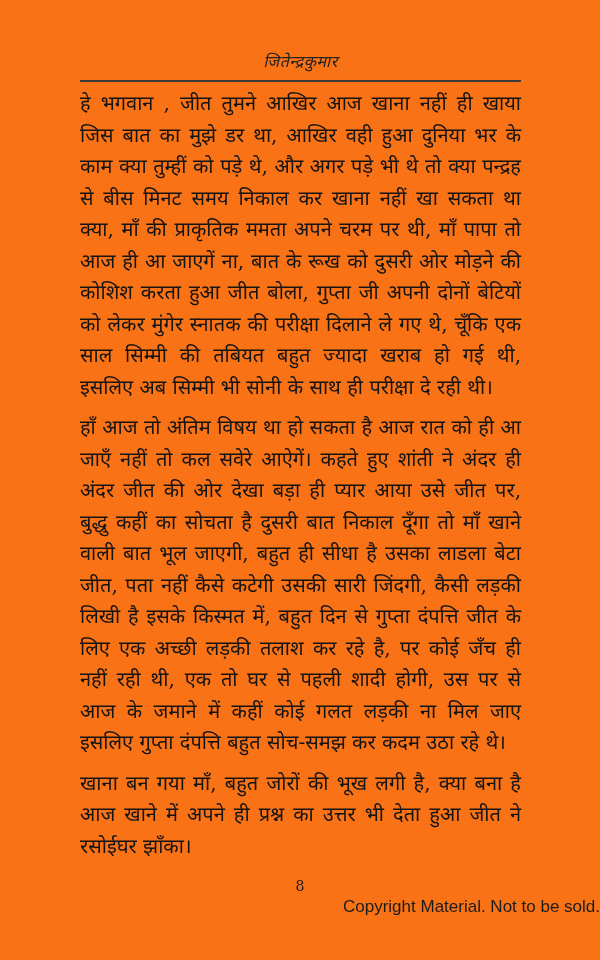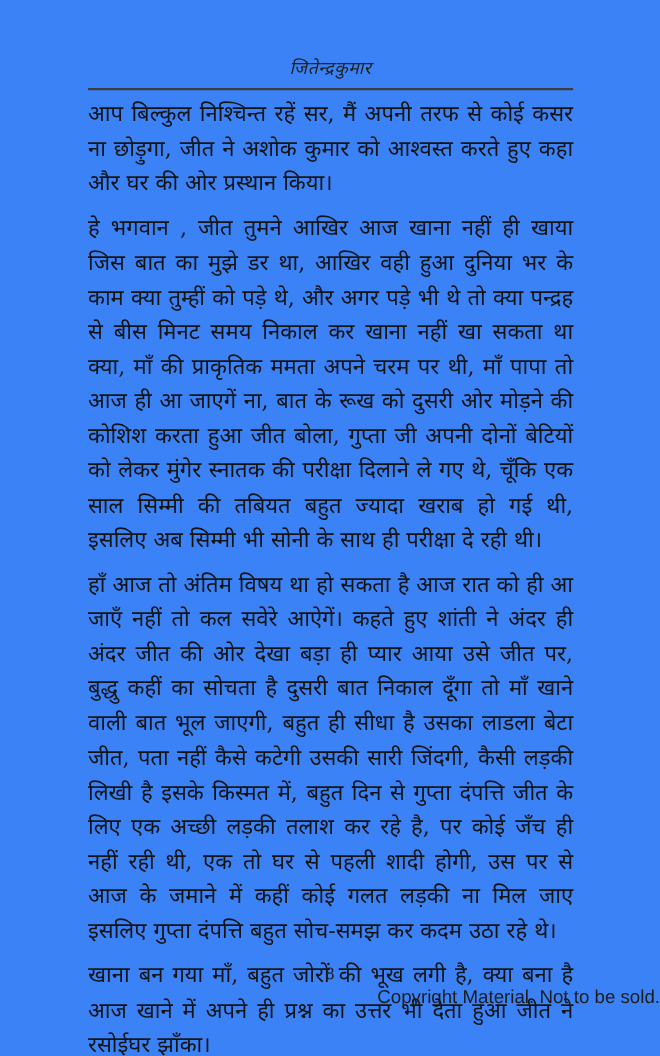--- a/index.html
+++ b/index.html
@@ -1,19 +1,19 @@
 <!DOCTYPE html>
 <html lang="hi"><head>
 <meta charset="utf-8">
 <style>
   html,body{margin:0;padding:0;background:#ffffff;}
   .page{
     position:relative;
     width:600px;height:960px;
-    background:#3b82f6;
+    background:#f97316;
     color:#161616;
     overflow:hidden;
   }
   .running-header{
     position:absolute;
     top:50px;left:80px;right:79px;
     text-align:center;
   }
   .running-header .author{
     font-family:"DejaVu Serif","Liberation Serif",serif;
@@ -61,21 +61,20 @@
 <body>
 
 <div class="page">
 
   <div class="running-header">
     <div class="author">जितेन्द्रकुमार</div>
     <hr class="header-rule">
   </div>
 
   <div class="text-block">
-    <p>आप बिल्कुल निश्चिन्त रहें सर, मैं अपनी तरफ से कोई कसर ना छोड़ुगा, जीत ने अशोक कुमार को आश्वस्त करते हुए कहा और घर की ओर प्रस्थान किया।</p>
     <p>हे भगवान , जीत तुमने आखिर आज खाना नहीं ही खाया जिस बात का मुझे डर था, आखिर वही हुआ दुनिया भर के काम क्या तुम्हीं को पड़े थे, और अगर पड़े भी थे तो क्या पन्द्रह से बीस मिनट समय निकाल कर खाना नहीं खा सकता था क्या, माँ की प्राकृतिक ममता अपने चरम पर थी, माँ पापा तो आज ही आ जाएगें ना, बात के रूख को दुसरी ओर मोड़ने की कोशिश करता हुआ जीत बोला, गुप्ता जी अपनी दोनों बेटियों को लेकर मुंगेर स्नातक की परीक्षा दिलाने ले गए थे, चूँकि एक साल सिम्मी की तबियत बहुत ज्यादा खराब हो गई थी, इसलिए अब सिम्मी भी सोनी के साथ ही परीक्षा दे रही थी।</p>
     <p>हाँ आज तो अंतिम विषय था हो सकता है आज रात को ही आ जाएँ नहीं तो कल सवेरे आऐगें। कहते हुए शांती ने अंदर ही अंदर जीत की ओर देखा बड़ा ही प्यार आया उसे जीत पर, बुद्धु कहीं का सोचता है दुसरी बात निकाल दूँगा तो माँ खाने वाली बात भूल जाएगी, बहुत ही सीधा है उसका लाडला बेटा जीत, पता नहीं कैसे कटेगी उसकी सारी जिंदगी, कैसी लड़की लिखी है इसके किस्मत में, बहुत दिन से गुप्ता दंपत्ति जीत के लिए एक अच्छी लड़की तलाश कर रहे है, पर कोई जँच ही नहीं रही थी, एक तो घर से पहली शादी होगी, उस पर से आज के जमाने में कहीं कोई गलत लड़की ना मिल जाए इसलिए गुप्ता दंपत्ति बहुत सोच-समझ कर कदम उठा रहे थे।</p>
     <p>खाना बन गया माँ, बहुत जोरों की भूख लगी है, क्या बना है आज खाने में अपने ही प्रश्न का उत्तर भी देता हुआ जीत ने रसोईघर झाँका।</p>
 
   </div>
 
   <div class="page-footer">
     <div class="page-number">8</div>
     <div class="copyright">Copyright Material. Not to be sold.</div>
   </div>

